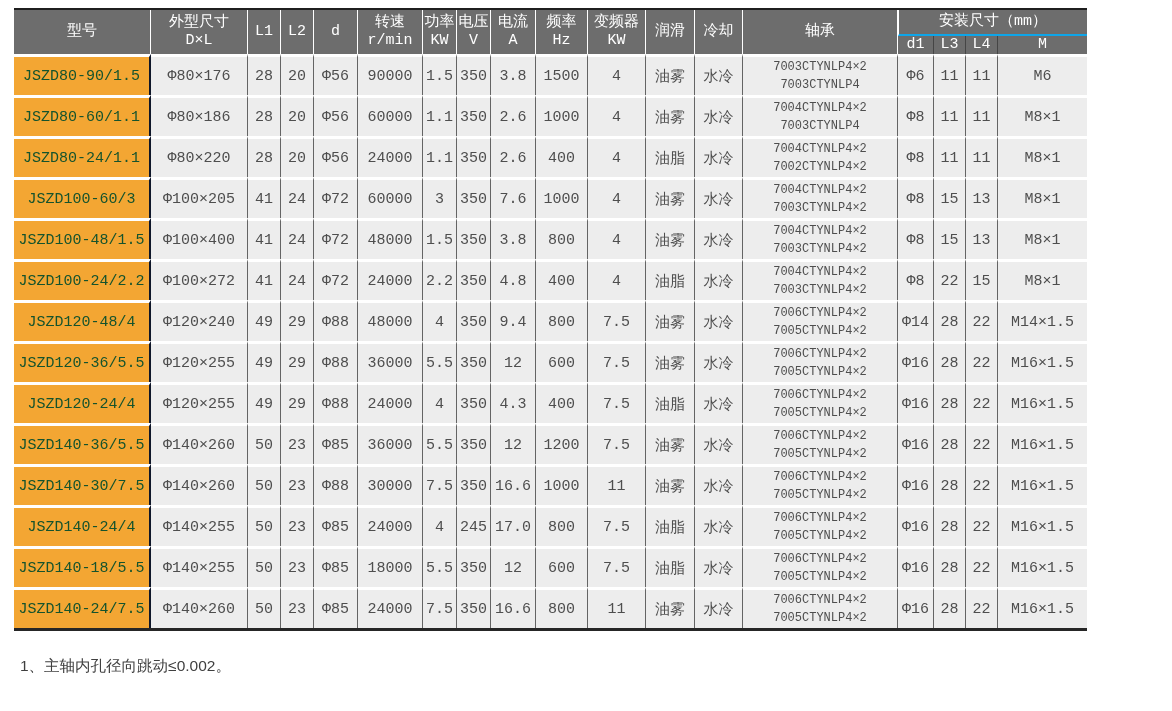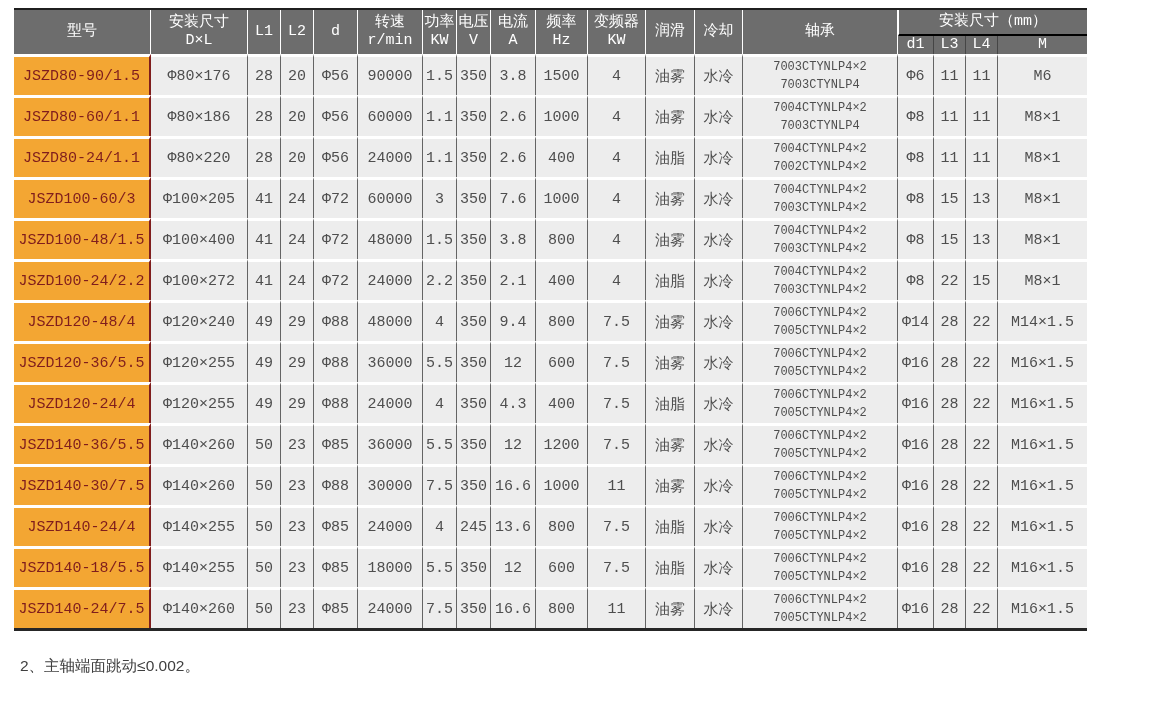--- a/index.html
+++ b/index.html
@@ -19,36 +19,36 @@
   thead th {
     background:#6d6d6d; color:#ffffff;
     font-size:15px; font-weight:normal;
     white-space:pre-line; line-height:1.22;
     vertical-align:middle; text-align:center;
     padding:0; border-right:1px solid #ffffff;
   }
   thead tr.mainhead th { height:24px; }
   thead tr.mainhead th[rowspan] { height:44px; }
   thead tr.mainhead th:last-child { border-right:none; }
-  thead th.group-h { border-bottom:2px solid #000000; border-left:1px solid #ffffff; }
+  thead th.group-h { border-bottom:2px solid #0ea5e9; border-left:1px solid #ffffff; }
   thead tr.subhead th { height:18px; border-right:1px solid #454545; }
   thead tr.subhead th:last-child { border-right:none; }
 
   tbody td {
     background:#ededed; color:#4e4e4e;
     font-size:15px; text-align:center; vertical-align:middle;
     height:38px; padding:0 1px;
     border-right:1px solid #646464;
     border-top:3px solid #ffffff;
     overflow:hidden;
   }
   tbody td:last-child { border-right:none; }
   tbody td.model {
-    background:#f3a633; color:#7f1d1d;
-    border-right:2px solid #7f1d1d;
+    background:#f3a633; color:#14532d;
+    border-right:2px solid #0f172a;
   }
   tbody td.bearing { font-size:12px; line-height:18px; }
 
   .notes { margin:25px 0 0 20px; color:#3f3f3f; font-size:15.5px; }
   .notes p { margin:0 0 13px 0; }
 </style>
 </head>
 <body>
 
 <div class="sheet">
@@ -70,21 +70,21 @@
       <col style="width:48px">
         <col style="width:155px">
         <col style="width:36px">
       <col style="width:32px">
         <col style="width:32px">
         <col style="width:89px">
     </colgroup>
     <thead>
       <tr class="mainhead">
         <th rowspan="2">型号</th>
-        <th rowspan="2">安装尺寸
+        <th rowspan="2">外型尺寸
 D×L</th>
         <th rowspan="2">L1</th>
         <th rowspan="2">L2</th>
         <th rowspan="2">d</th>
         <th rowspan="2">转速
 r/min</th>
         <th rowspan="2">功率
 KW</th>
         <th rowspan="2">电压
 V</th>
@@ -224,21 +224,21 @@
         </tr>
         <tr>
           <td class="model">JSZD100-24/2.2</td>
           <td>Φ100×272</td>
           <td>41</td>
           <td>24</td>
           <td>Φ72</td>
           <td>24000</td>
           <td>2.2</td>
           <td>350</td>
-          <td>2.1</td>
+          <td>4.8</td>
           <td>400</td>
           <td>4</td>
           <td>油脂</td>
           <td>水冷</td>
           <td class="bearing">
             <div>7004CTYNLP4×2</div>
             <div>7003CTYNLP4×2</div>
           </td>
           <td>Φ8</td>
           <td>22</td>
@@ -362,21 +362,21 @@
         </tr>
         <tr>
           <td class="model">JSZD140-24/4</td>
           <td>Φ140×255</td>
           <td>50</td>
           <td>23</td>
           <td>Φ85</td>
           <td>24000</td>
           <td>4</td>
           <td>245</td>
-          <td>13.6</td>
+          <td>17.0</td>
           <td>800</td>
           <td>7.5</td>
           <td>油脂</td>
           <td>水冷</td>
           <td class="bearing">
             <div>7006CTYNLP4×2</div>
             <div>7005CTYNLP4×2</div>
           </td>
           <td>Φ16</td>
           <td>28</td>
@@ -426,16 +426,16 @@
           </td>
           <td>Φ16</td>
           <td>28</td>
           <td>22</td>
           <td>M16×1.5</td>
         </tr>
       </tbody>
   </table>
 
   <div class="notes">
-    <p>2、主轴端面跳动≤0.002。</p>
+    <p>1、主轴内孔径向跳动≤0.002。</p>
   </div>
 
 </div>
 
 </body></html>

